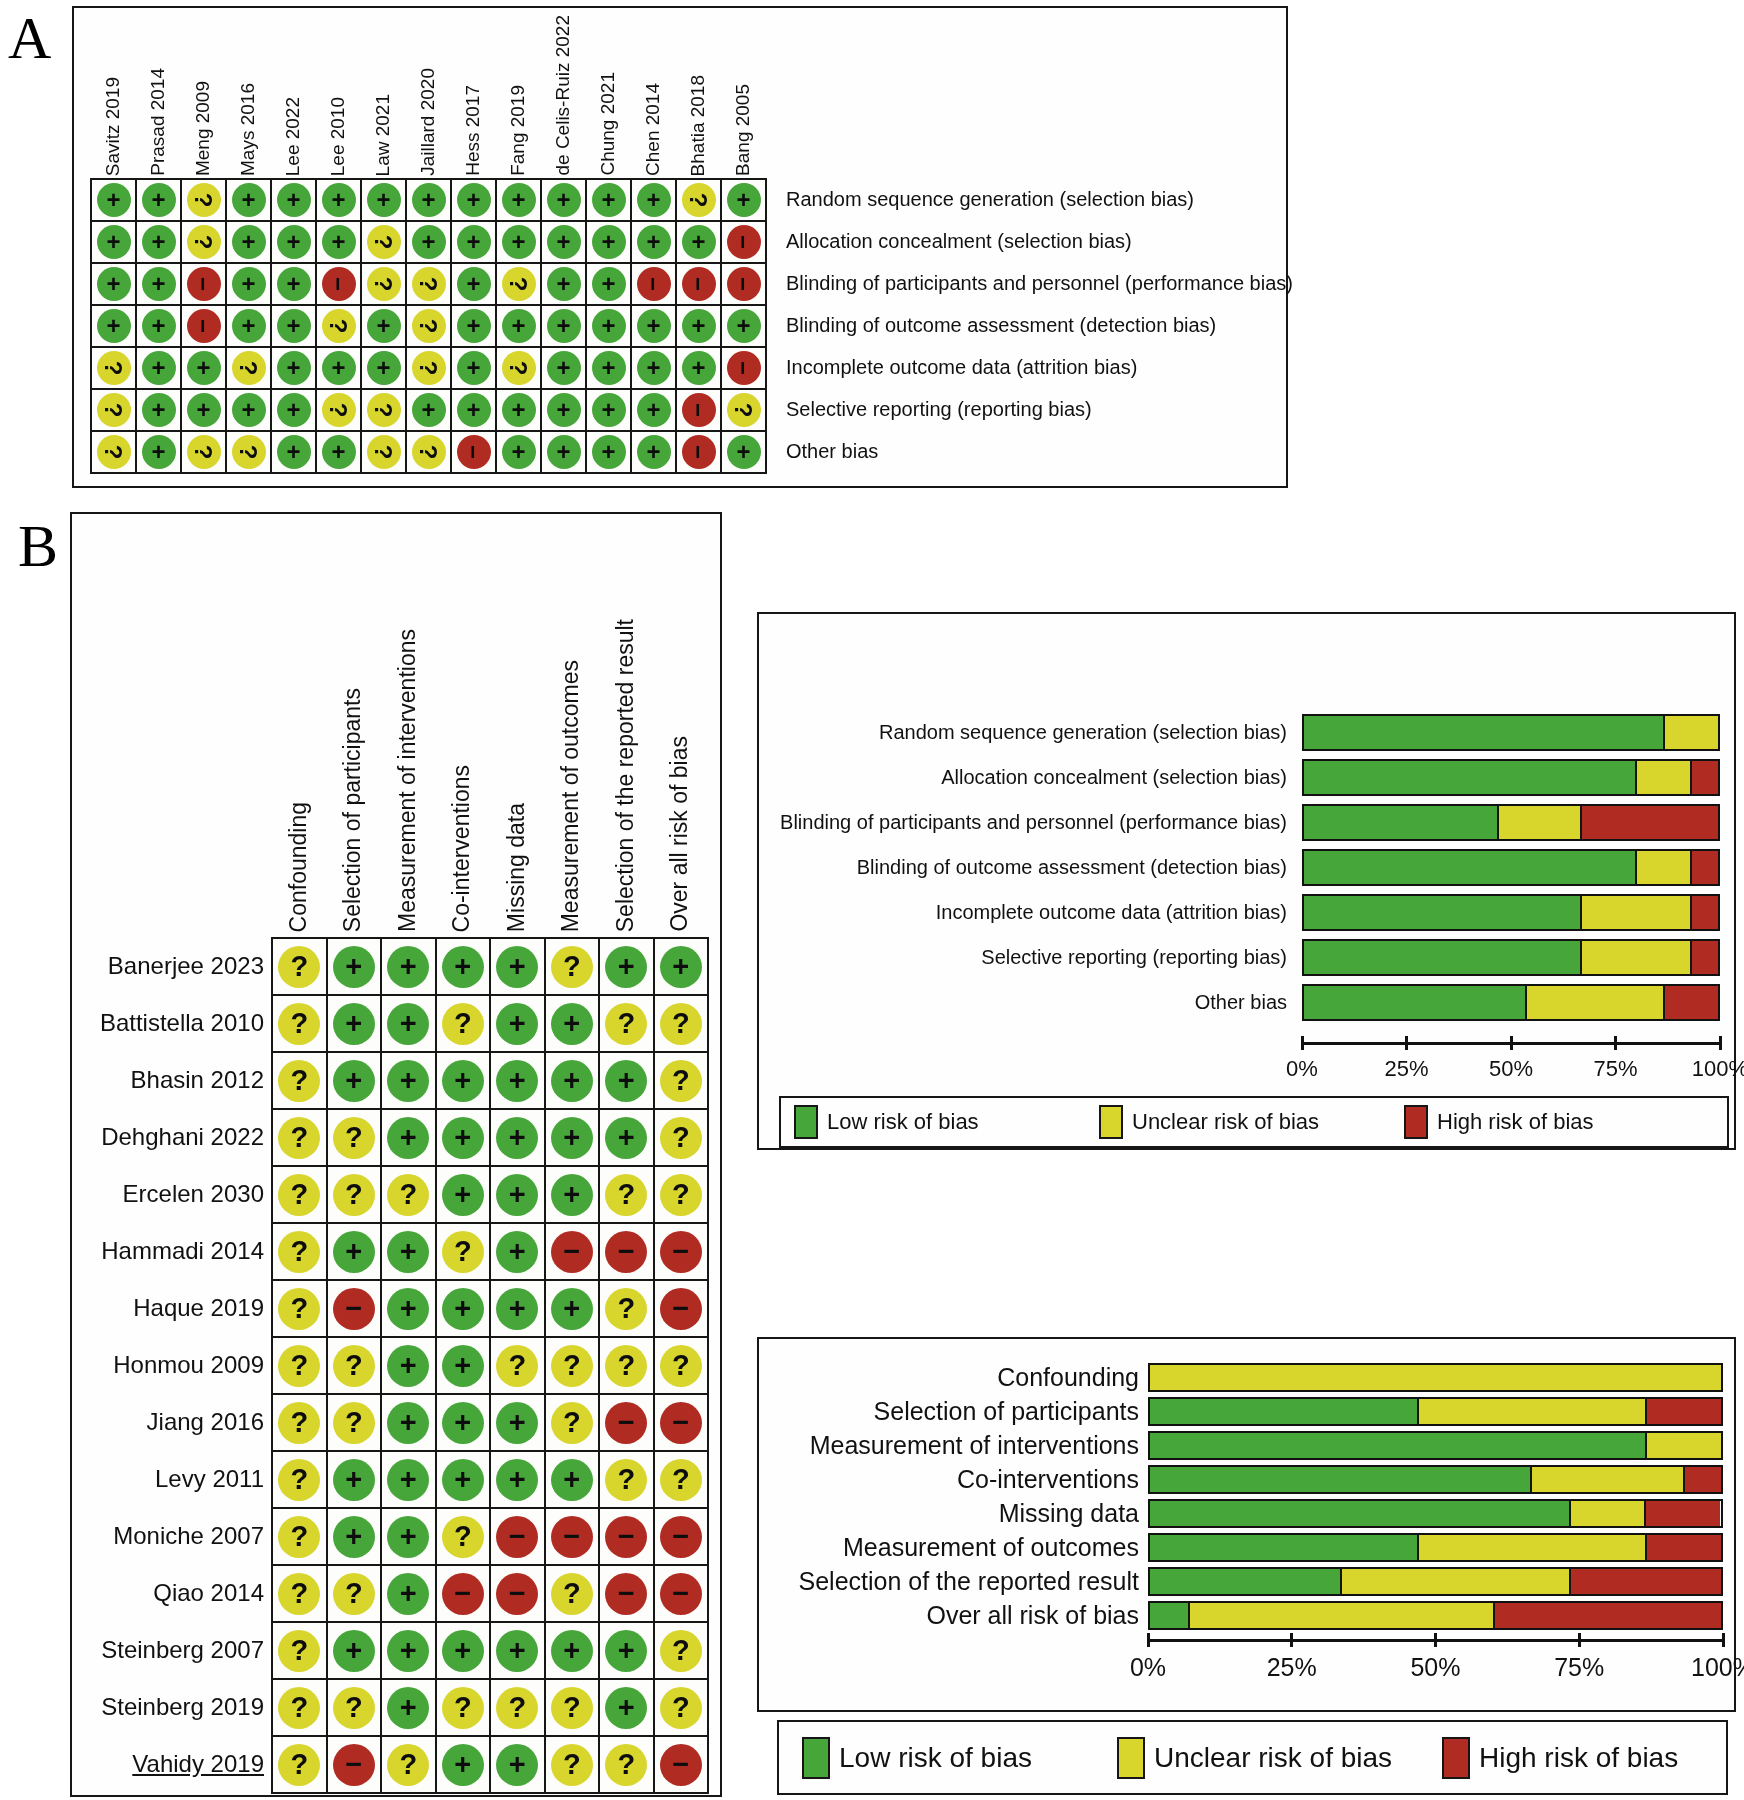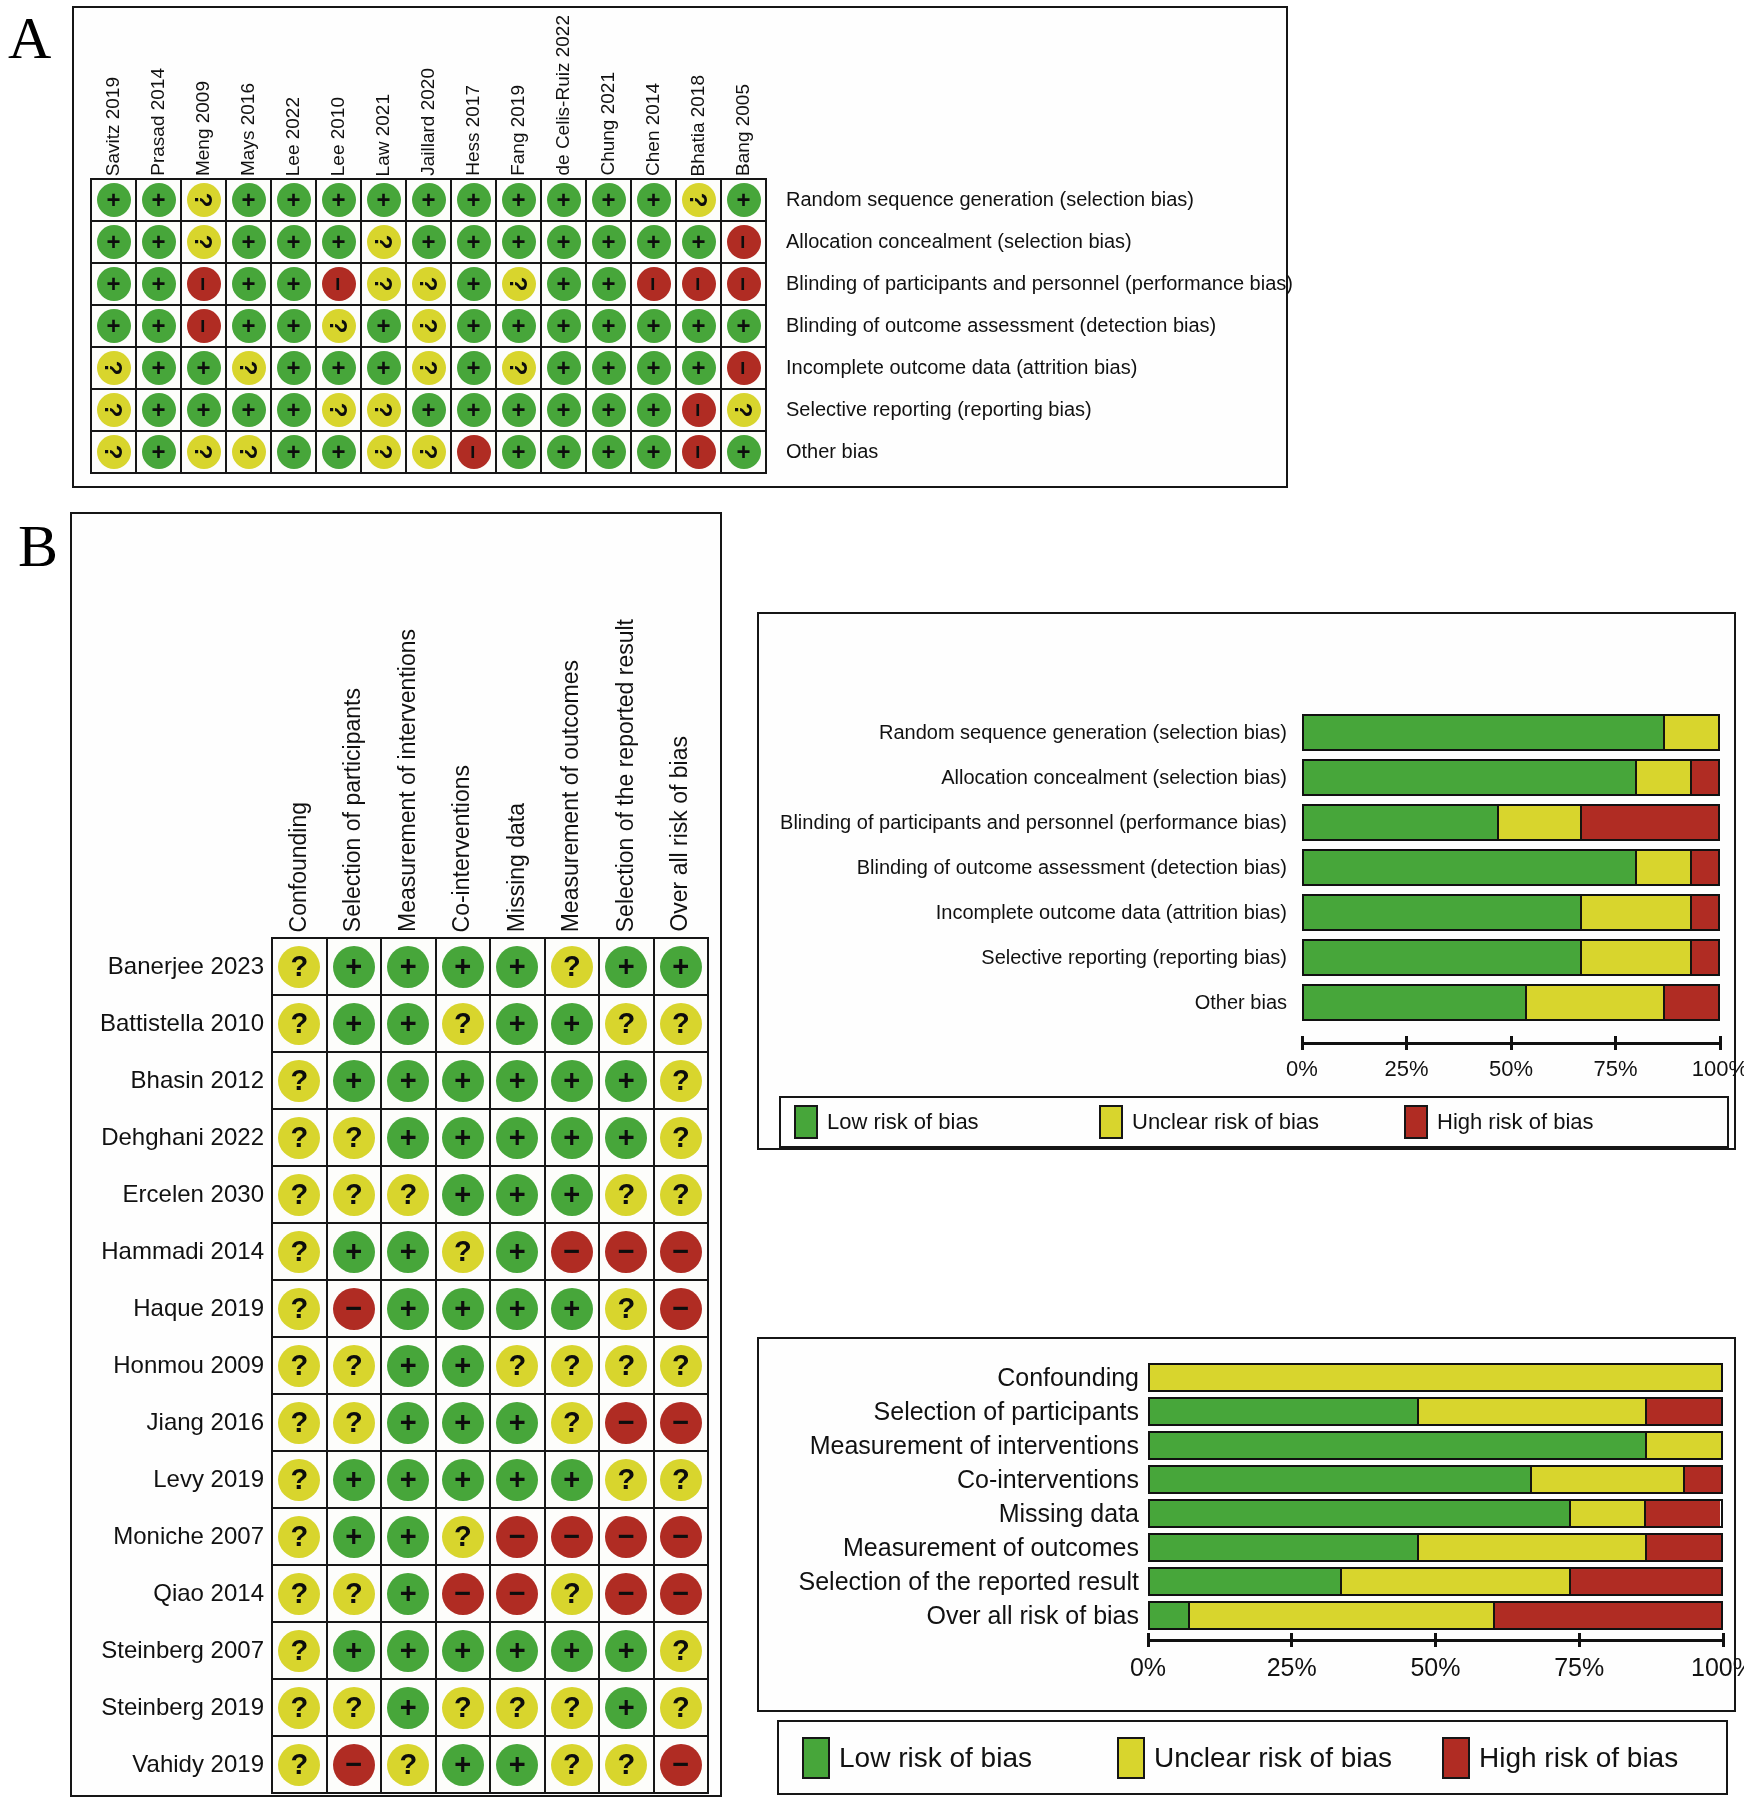--- a/index.html
+++ b/index.html
@@ -1261,26 +1261,26 @@
       </div>
       <div class="pB-rowname" style="top: 423px;">Banerjee 2023</div>
       <div class="pB-rowname" style="top: 480px;">Battistella 2010</div>
       <div class="pB-rowname" style="top: 537px;">Bhasin 2012</div>
       <div class="pB-rowname" style="top: 594px;">Dehghani 2022</div>
       <div class="pB-rowname" style="top: 651px;">Ercelen 2030</div>
       <div class="pB-rowname" style="top: 708px;">Hammadi 2014</div>
       <div class="pB-rowname" style="top: 765px;">Haque 2019</div>
       <div class="pB-rowname" style="top: 822px;">Honmou 2009</div>
       <div class="pB-rowname" style="top: 879px;">Jiang 2016</div>
-      <div class="pB-rowname" style="top: 936px;">Levy 2019</div>
+      <div class="pB-rowname" style="top: 936px;">Levy 2011</div>
       <div class="pB-rowname" style="top: 993px;">Moniche 2007</div>
       <div class="pB-rowname" style="top: 1050px;">Qiao 2014</div>
       <div class="pB-rowname" style="top: 1107px;">Steinberg 2007</div>
       <div class="pB-rowname" style="top: 1164px;">Steinberg 2019</div>
-      <div class="pB-rowname" style="top: 1221px;">Vahidy 2019</div>
+      <div class="pB-rowname" style="top: 1221px; text-decoration: underline;">Vahidy 2019</div>
     </div>
   <div class="box" id="panelC">
       <div class="bar-label" style="left: 10px; width: 518px; top: 100px; height: 37px; font-size: 20px;">Random sequence generation (selection bias)</div>
       <div class="bar" style="left: 543px; top: 100px; width: 418px; height: 37px;">
         <div class="seg" style="width: 86.7%; background: rgb(71, 166, 58);"></div>
         <div class="seg" style="width: 13.3%; background: rgb(216, 213, 45); border-left: 2px solid rgb(21, 21, 15);"></div>
       </div>
       <div class="bar-label" style="left: 10px; width: 518px; top: 145px; height: 37px; font-size: 20px;">Allocation concealment (selection bias)</div>
       <div class="bar" style="left: 543px; top: 145px; width: 418px; height: 37px;">
         <div class="seg" style="width: 80%; background: rgb(71, 166, 58);"></div>

